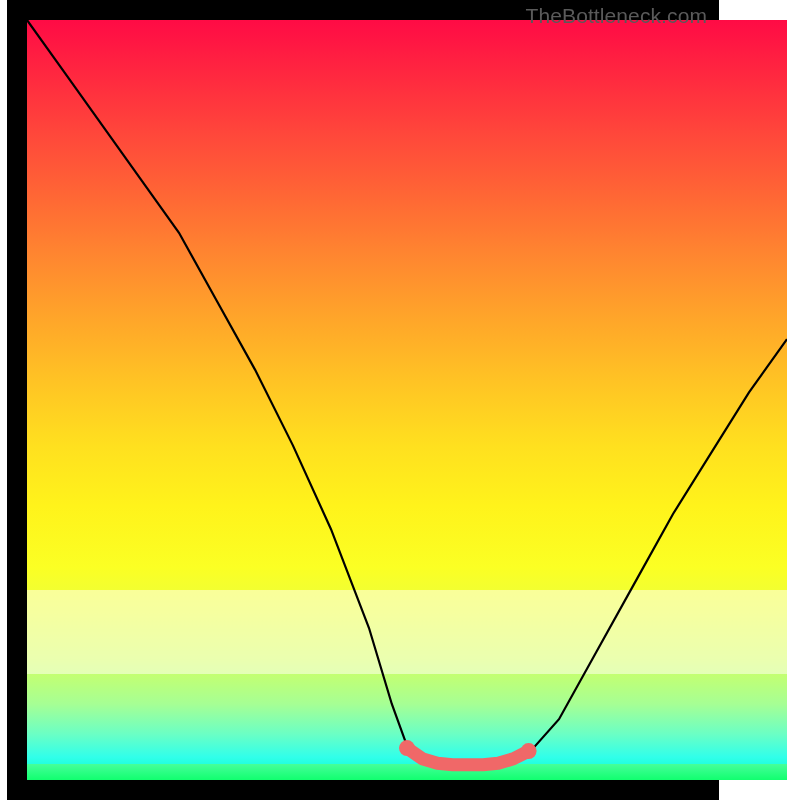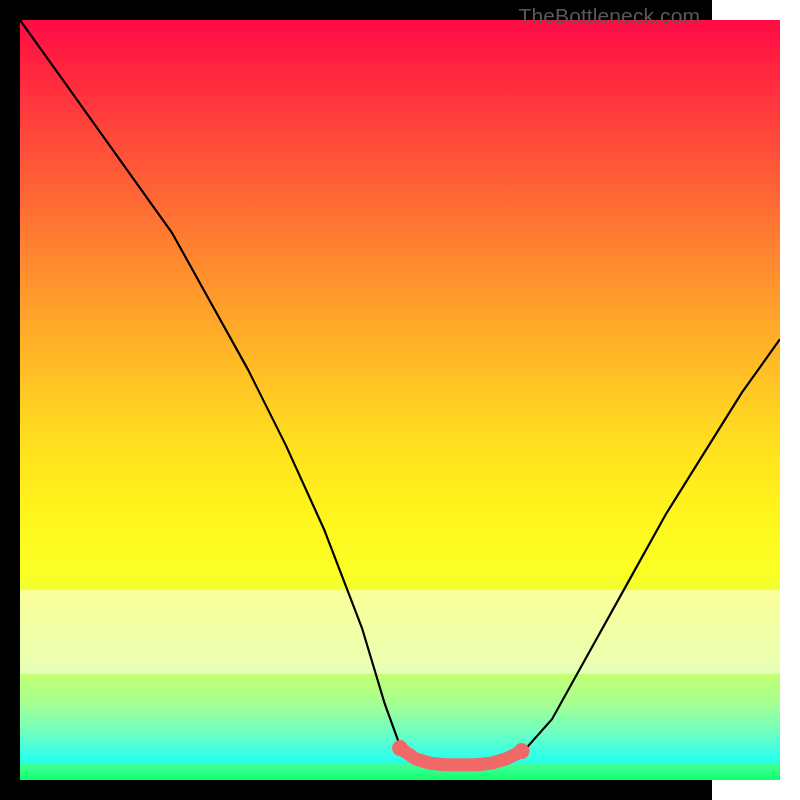--- a/index.html
+++ b/index.html
@@ -9,20 +9,21 @@
     height: 800px;
     overflow: hidden;
     font-family: Arial, Helvetica, sans-serif;
   }
   .frame {
     position: relative;
     width: 712px;
     height: 800px;
     background: #000;
     box-sizing: border-box;
+    margin-left: 7px;
   }
   .plot {
     position: absolute;
     left: 20px;
     top: 20px;
     width: 760px;
     height: 760px;
     overflow: hidden;
   }
   .gradient-bg {

